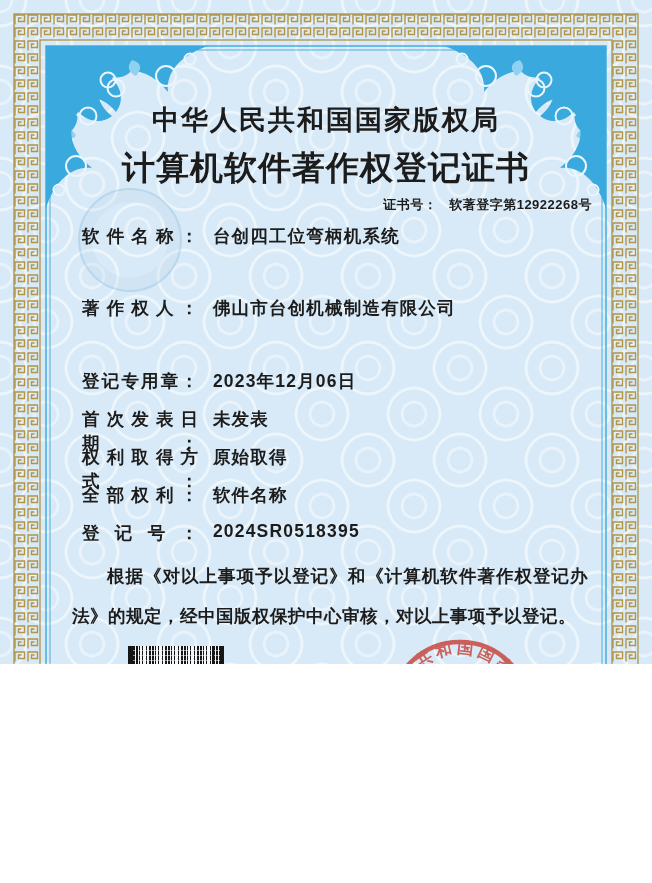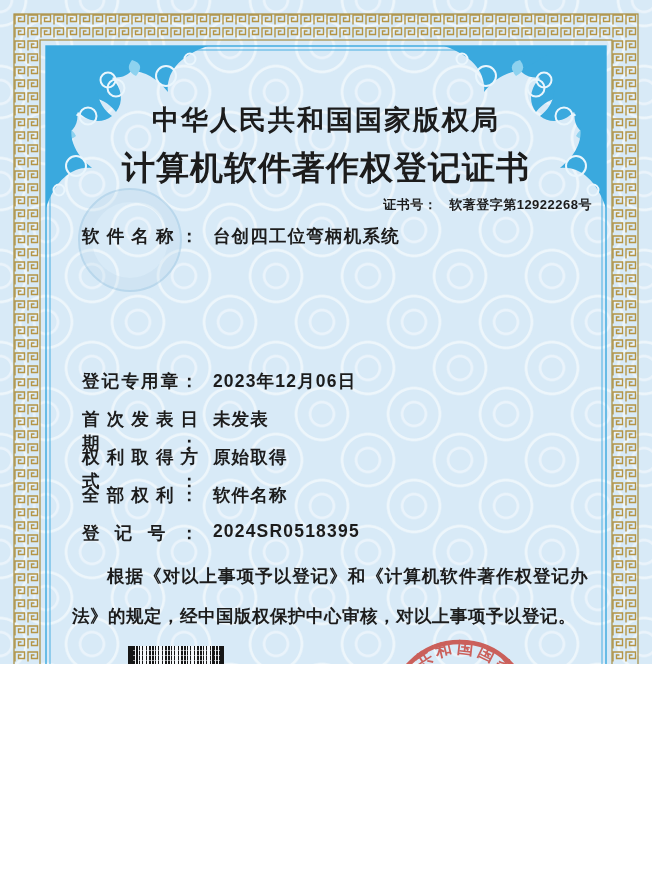--- a/index.html
+++ b/index.html
@@ -123,20 +123,24 @@
   <div class="issuer">中华人民共和国国家版权局</div>
   <div class="doc-title">计算机软件著作权登记证书</div>
 
   <div class="certno">
     <span>证书号：</span><span class="num">软著登字第12922268号</span>
   </div>
 
   <div class="row" style="top:224px">
     <span class="flabel">软件名称：</span>
     <span class="fvalue"><span>台创四工位弯柄机系统</span></span>
+  </div>
+  <div class="row" style="top:296px">
+    <span class="flabel">著作权人：</span>
+    <span class="fvalue">佛山市台创机械制造有限公司</span>
   </div>
   <div class="row" style="top:369px">
     <span class="flabel">登记专用章：</span>
     <span class="fvalue">2023年12月06日</span>
   </div>
   <div class="row" style="top:445px">
     <span class="flabel">权利取得方式：</span>
     <span class="fvalue">原始取得</span>
   </div>
   <div class="row" style="top:407px">

